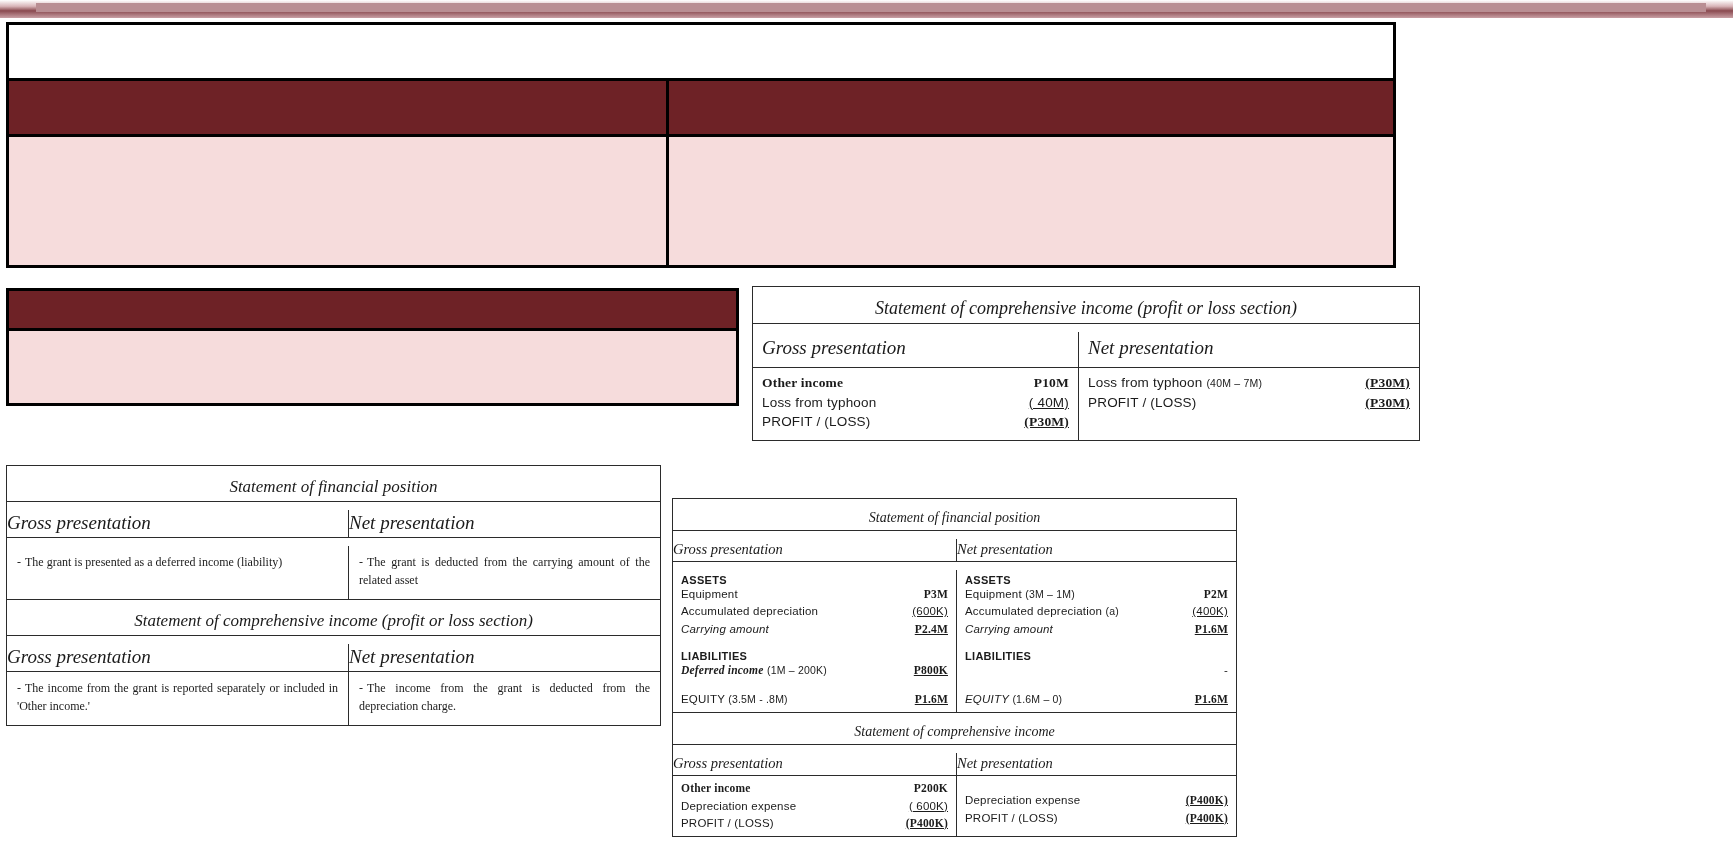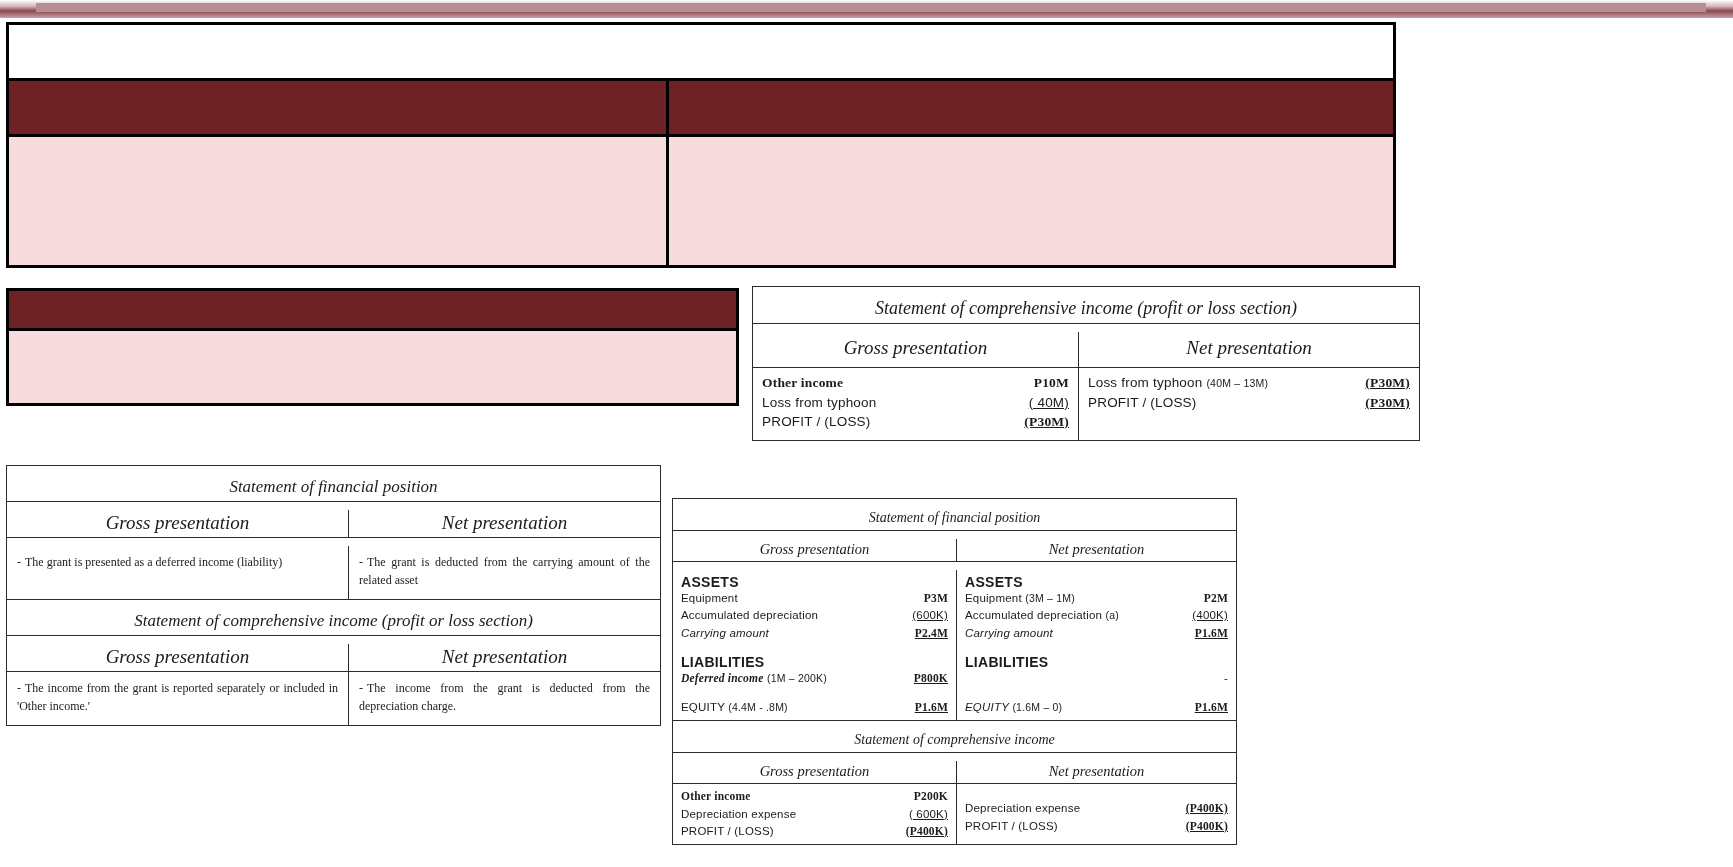--- a/index.html
+++ b/index.html
@@ -124,21 +124,20 @@
   }
   .col {
     box-sizing: border-box;
     padding: 4px 8px;
   }
   .col.divider { border-right: 1.2px solid #2b2b2b; }
   .col-head {
     font-family: "Liberation Serif", serif;
     font-style: italic;
     font-size: 19px;
-    text-align: center;
     padding: 2px 0 3px 0;
   }
 
   .kv {
     display: flex;
     justify-content: space-between;
     align-items: baseline;
     font-size: 13.5px;
     line-height: 1.45;
     letter-spacing: .2px;
@@ -171,21 +170,21 @@
   }
   #note-desc .para .lead { margin-right: 4px; }
 
   
   #note-fp { left: 672px; top: 498px; width: 565px; }
   #note-fp .note-title { font-size: 14px; }
   #note-fp .col-head { font-size: 14.5px; }
   #note-fp .col.left { width: 284px; }
   #note-fp .col.right { flex: 1; }
   #note-fp .kv { font-size: 11.5px; line-height: 1.5; }
-  #note-fp .grp-label { font-size: 14px; font-weight: bold; letter-spacing: .3px; }
+  #note-fp .grp-label { font-size: 11px; font-weight: bold; letter-spacing: .3px; }
 </style>
 </head>
 <body>
 
 <div class="top-bar">
   <div class="top-bar-inner"></div>
 </div>
 
 <div class="slide-table">
   <div class="slide-row title-row">
@@ -228,21 +227,21 @@
       </div>
       <div class="kv">
         <span class="k">PROFIT / (LOSS)</span>
         <span class="v b u">(P30M)</span>
       </div>
     </div>
     <div class="col right">
       <div class="kv">
         <span class="k">
           <span>Loss from typhoon</span>
-          <span class="sm">(40M – 13M)</span>
+          <span class="sm">(40M – 7M)</span>
         </span>
         <span class="v b u">(P30M)</span>
       </div>
       <div class="kv">
         <span class="k">PROFIT / (LOSS)</span>
         <span class="v b u">(P30M)</span>
       </div>
       <div class="spacer"></div>
     </div>
   </div>
@@ -313,21 +312,21 @@
         <span class="k">
           <span class="b i">Deferred income</span>
           <span class="sm">(1M – 200K)</span>
         </span>
         <span class="v b u">P800K</span>
       </div>
       <div class="spacer"></div>
       <div class="kv">
         <span class="k">
           <span>EQUITY</span>
-          <span class="sm">(4.4M - .8M)</span>
+          <span class="sm">(3.5M - .8M)</span>
         </span>
         <span class="v b u">P1.6M</span>
       </div>
     </div>
 
     <div class="col right">
       <div class="grp-label">ASSETS</div>
       <div class="kv">
         <span class="k">
           <span>Equipment</span>

